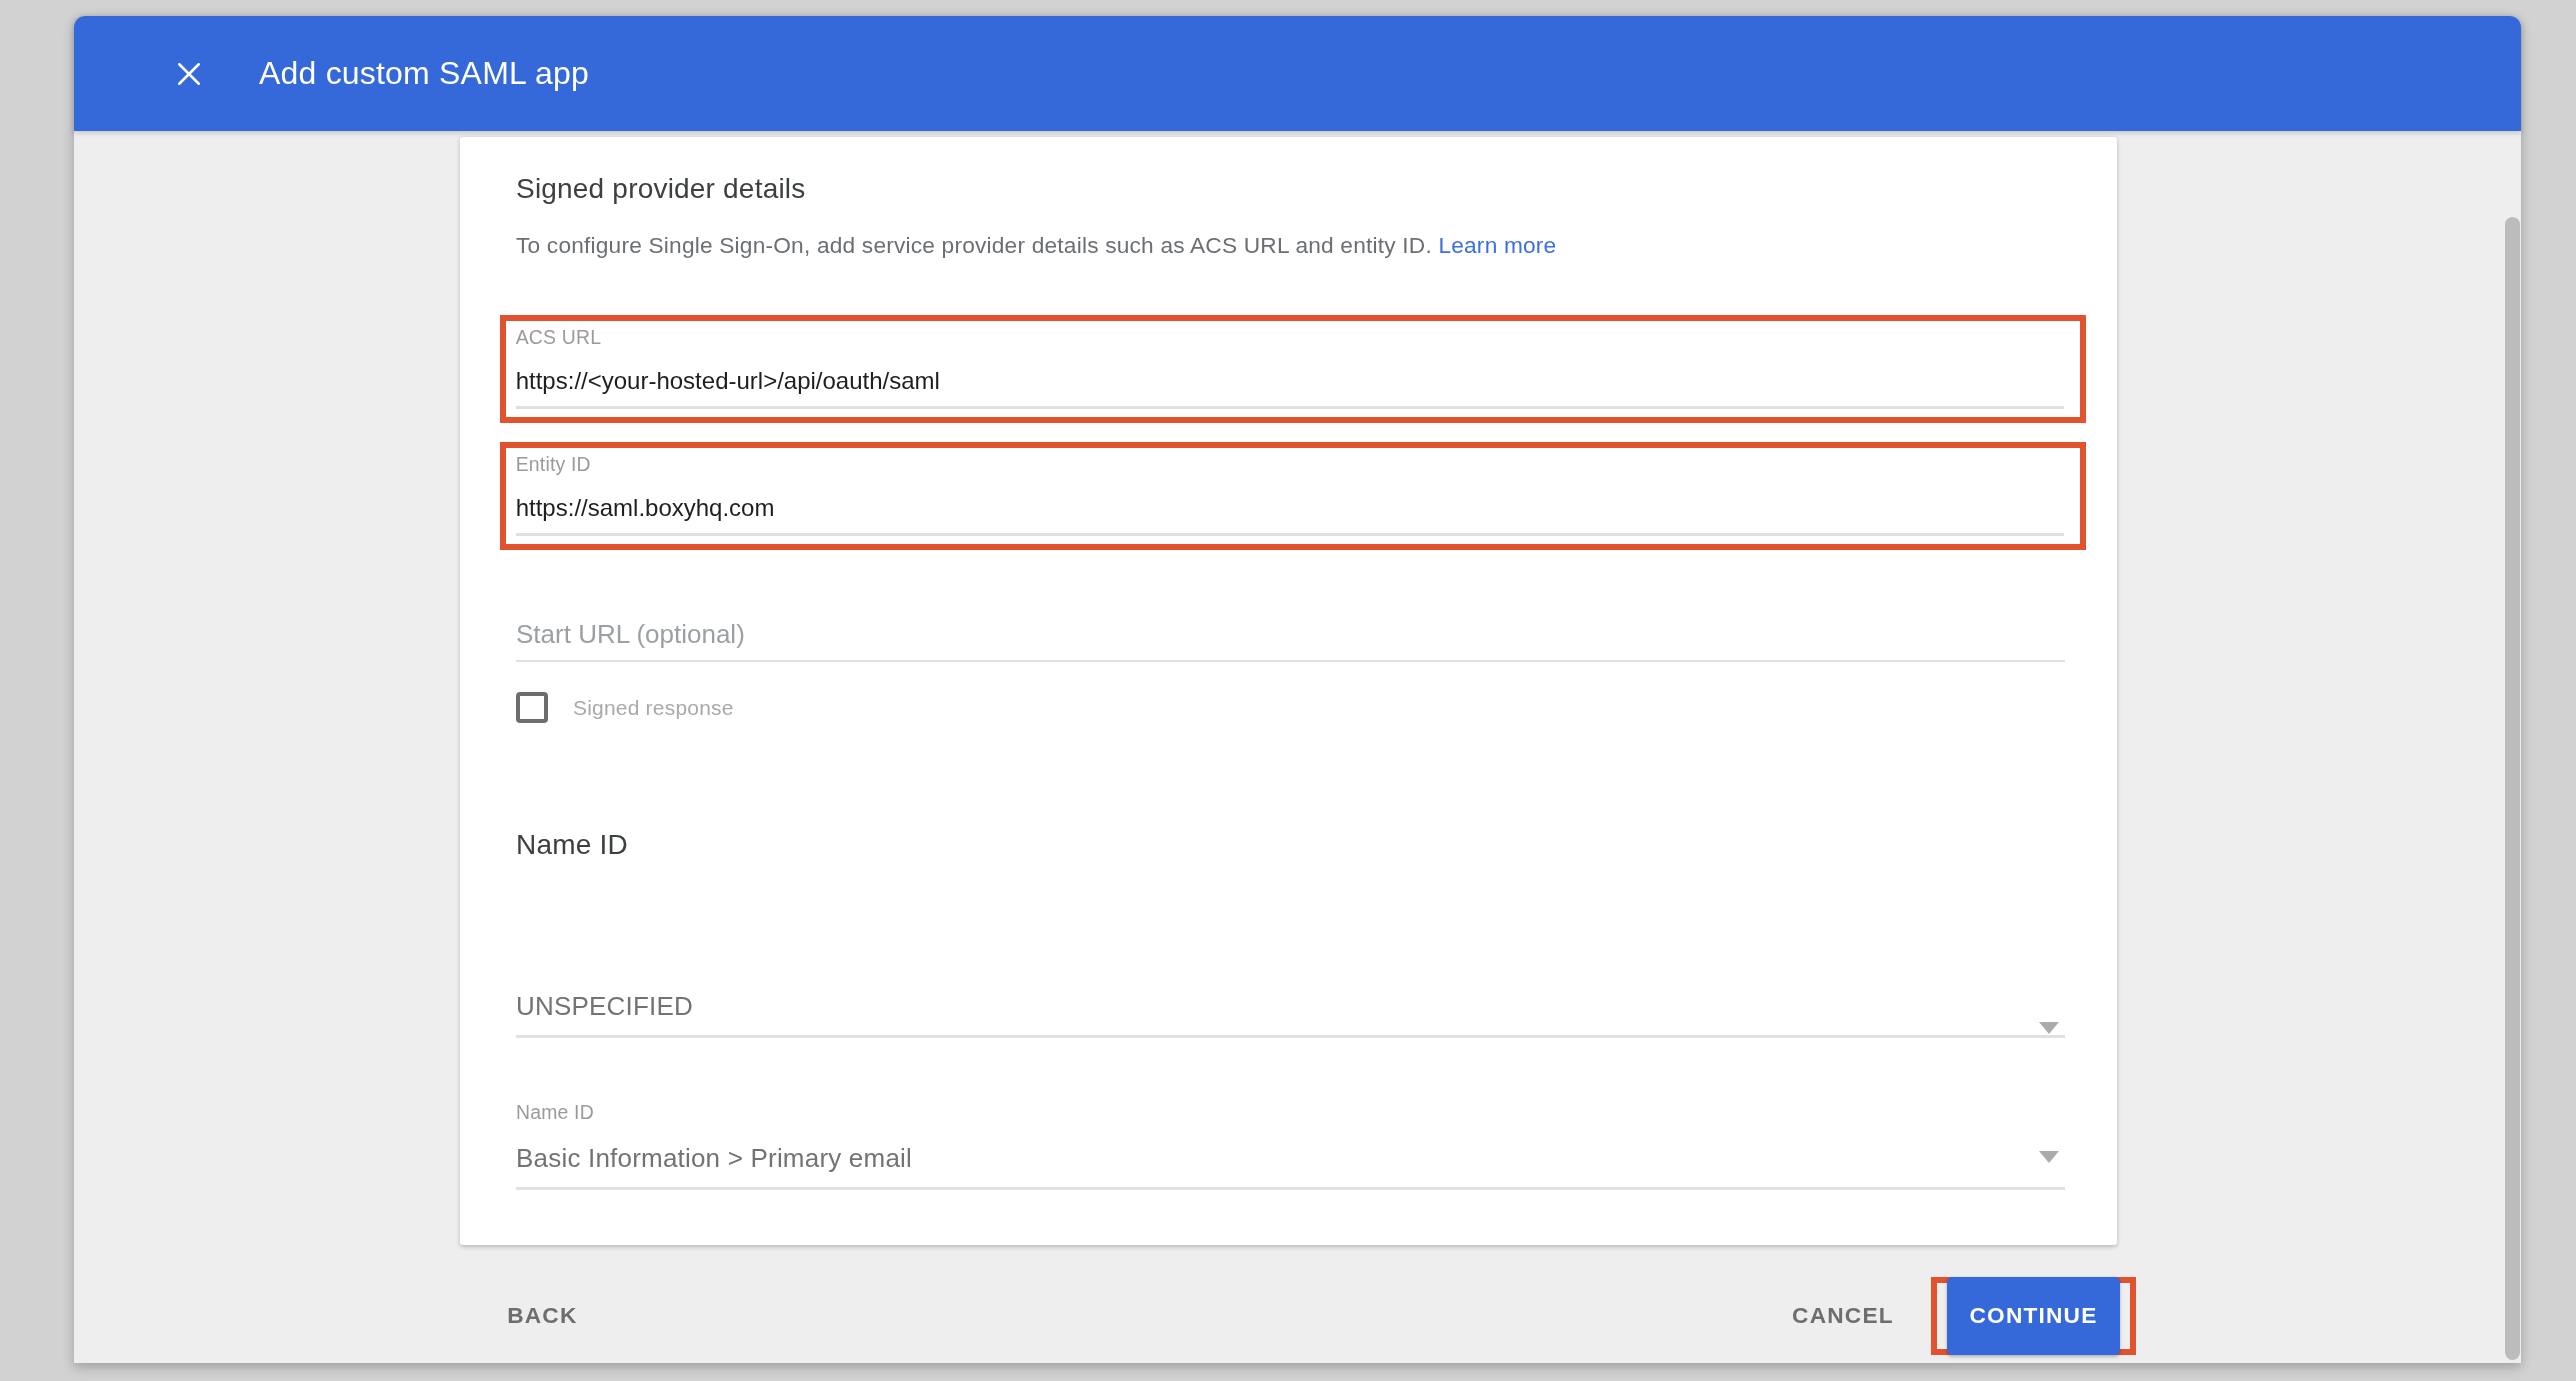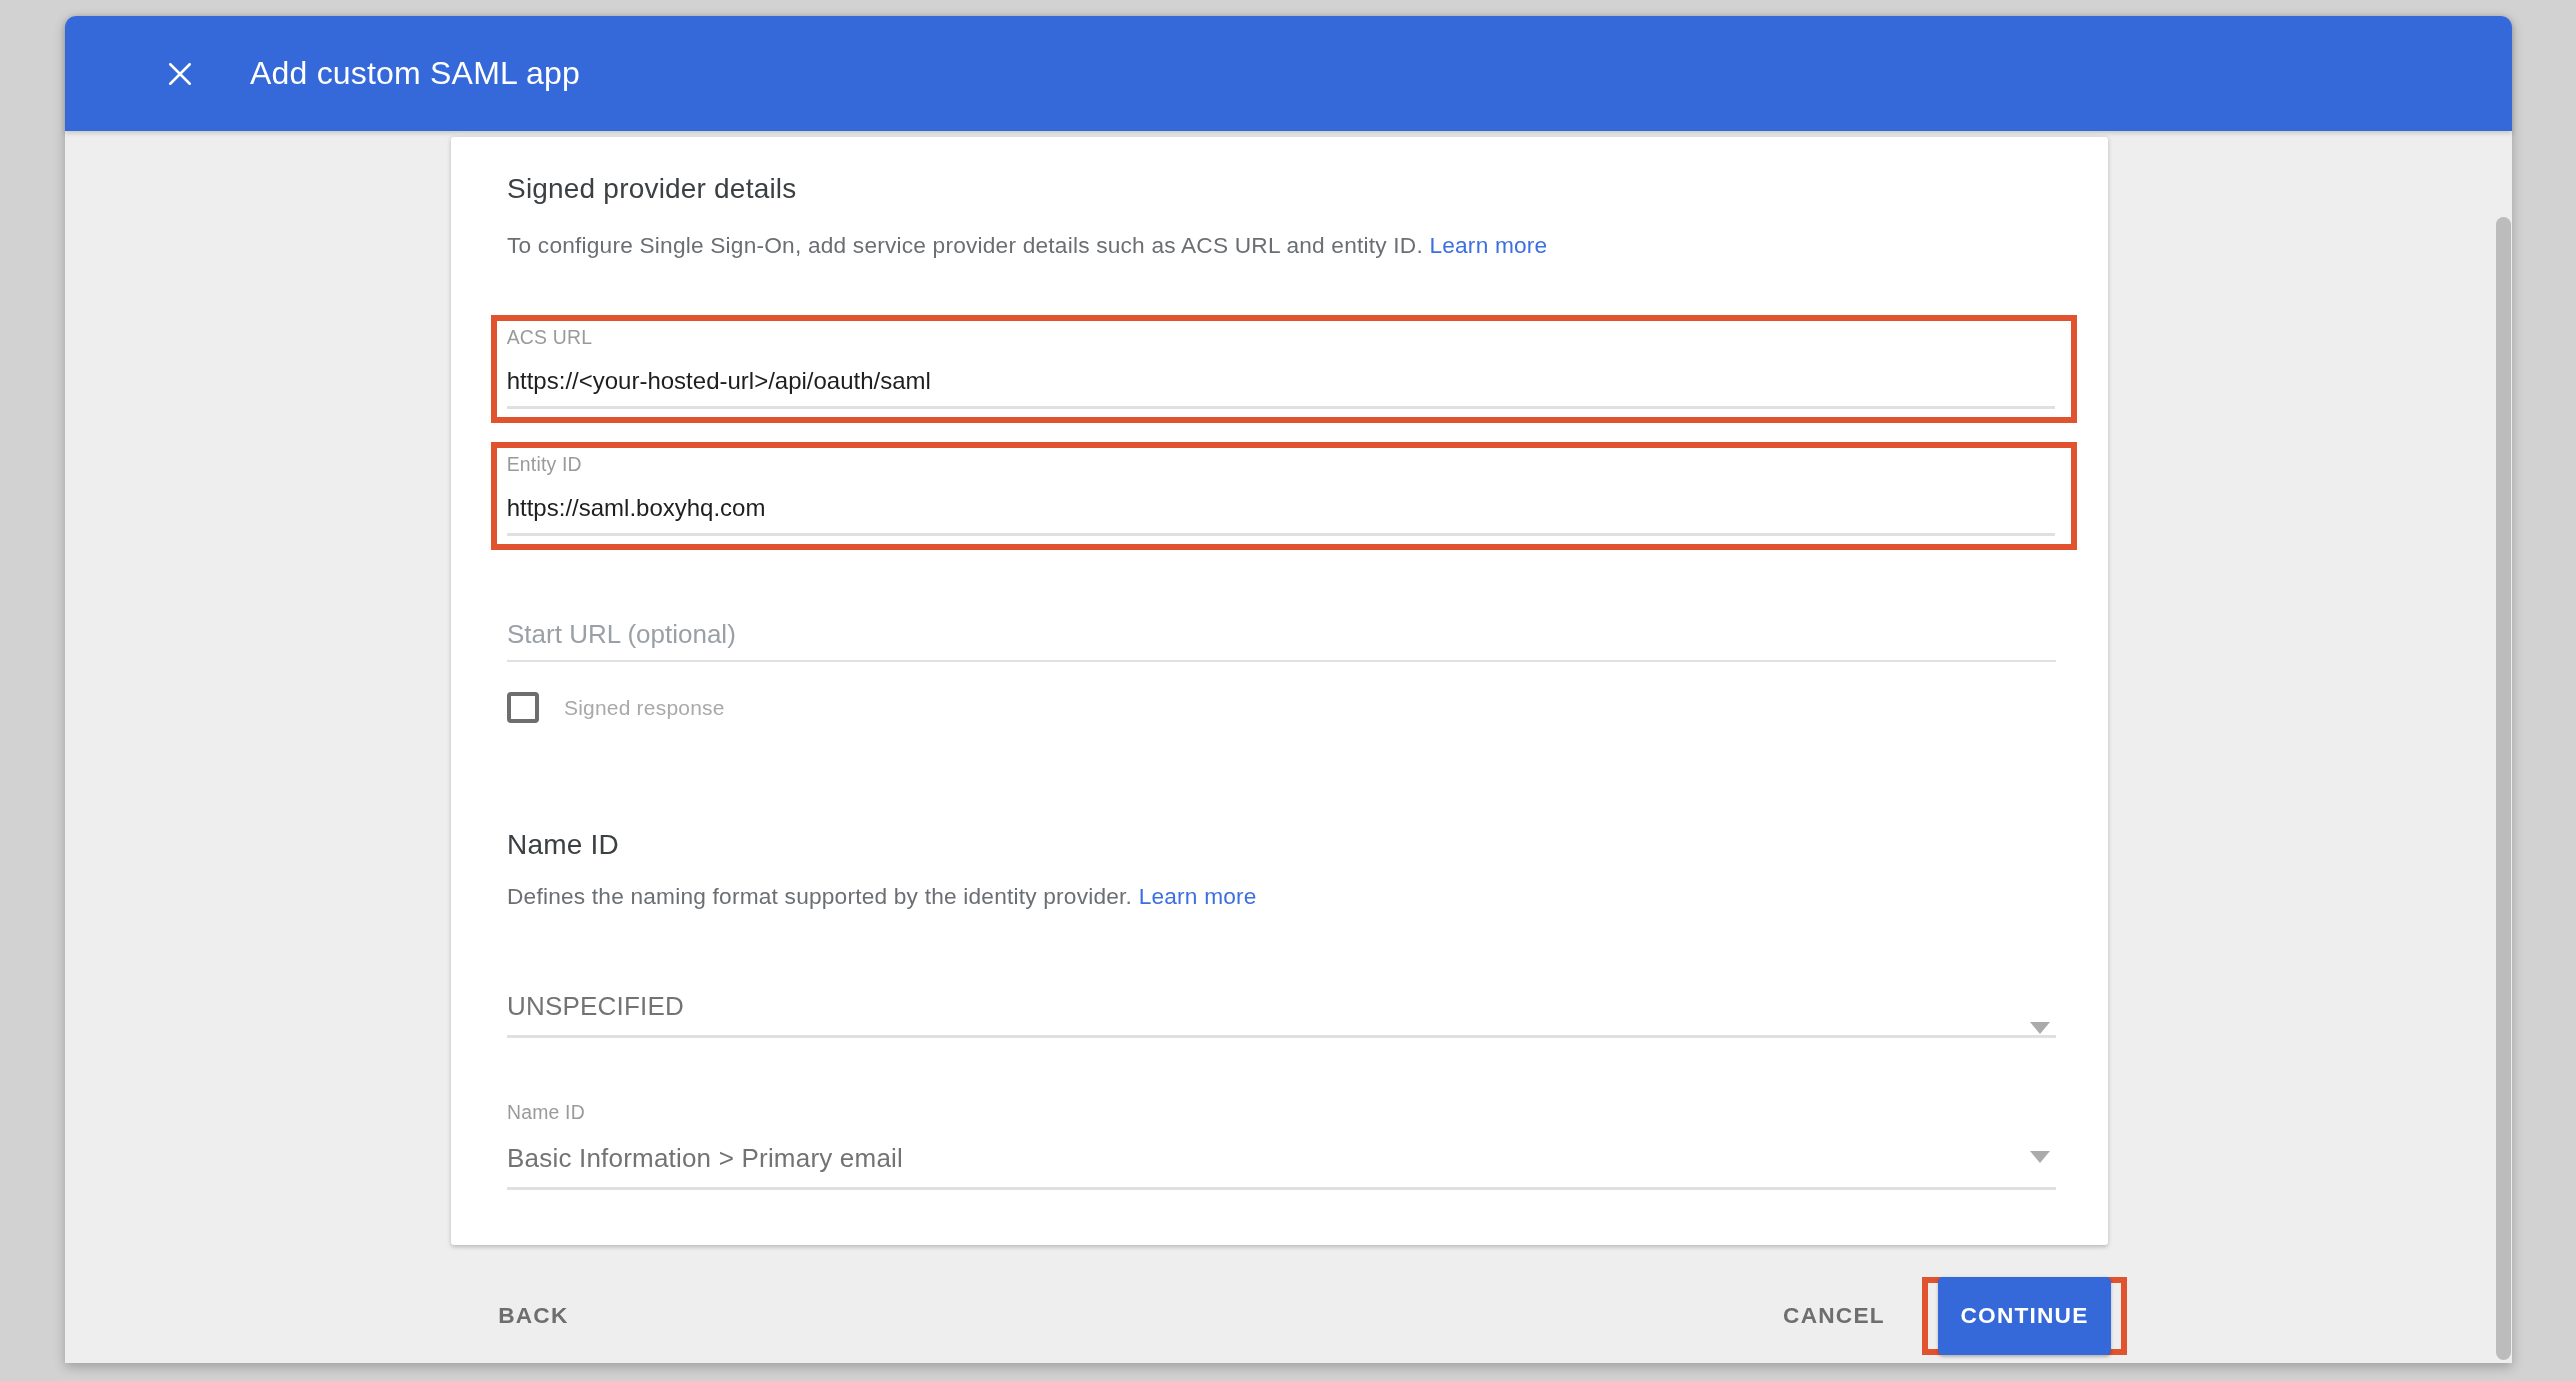--- a/index.html
+++ b/index.html
@@ -5,21 +5,21 @@
   * { box-sizing: border-box; margin: 0; padding: 0; }
   html, body { margin: 0; background: #d2d2d2; }
   body {
     width: 2576px; height: 1381px;
     font-family: "Liberation Sans", sans-serif;
     overflow: hidden; position: relative;
   }
   .screen { position: absolute; inset: 0; background: #d2d2d2; }
 
   .modal {
-    position: absolute; left: 65px; top: 16px;
+    position: absolute; left: 74px; top: 16px;
     width: 2447px; height: 1347px;
     background: #eeeeee;
     border-radius: 11.3px 11.3px 0 0;
     box-shadow: 0 3.2px 11.3px rgba(0,0,0,0.25);
   }
 
   .modal-header {
     position: absolute; left: 0; top: 0; right: 0; height: 115px;
     background: #3568d9;
     border-radius: 11.3px 11.3px 0 0;
@@ -183,24 +183,20 @@
         <div class="underline" style="margin-top:8px;"></div>
       </div>
 
       <div class="checkbox-row">
         <div class="checkbox"></div>
         <span class="checkbox-label">Signed response</span>
       </div>
 
       <div class="section-heading" style="top:692px;">Name ID</div>
 
-      <div class="section-desc" style="top:746px;">
-        <span>Defines the naming format supported by the identity provider.</span>
-        <a class="link">Learn more</a>
-      </div>
 
       <div class="select-group" style="top:835px;">
         <div class="select-value">UNSPECIFIED</div>
         <div class="select-caret"></div>
         <div class="select-underline"></div>
       </div>
 
       <div class="select-group" style="top:964px;">
         <span class="field-label">Name ID</span>
         <div class="select-value">Basic Information &gt; Primary email</div>

